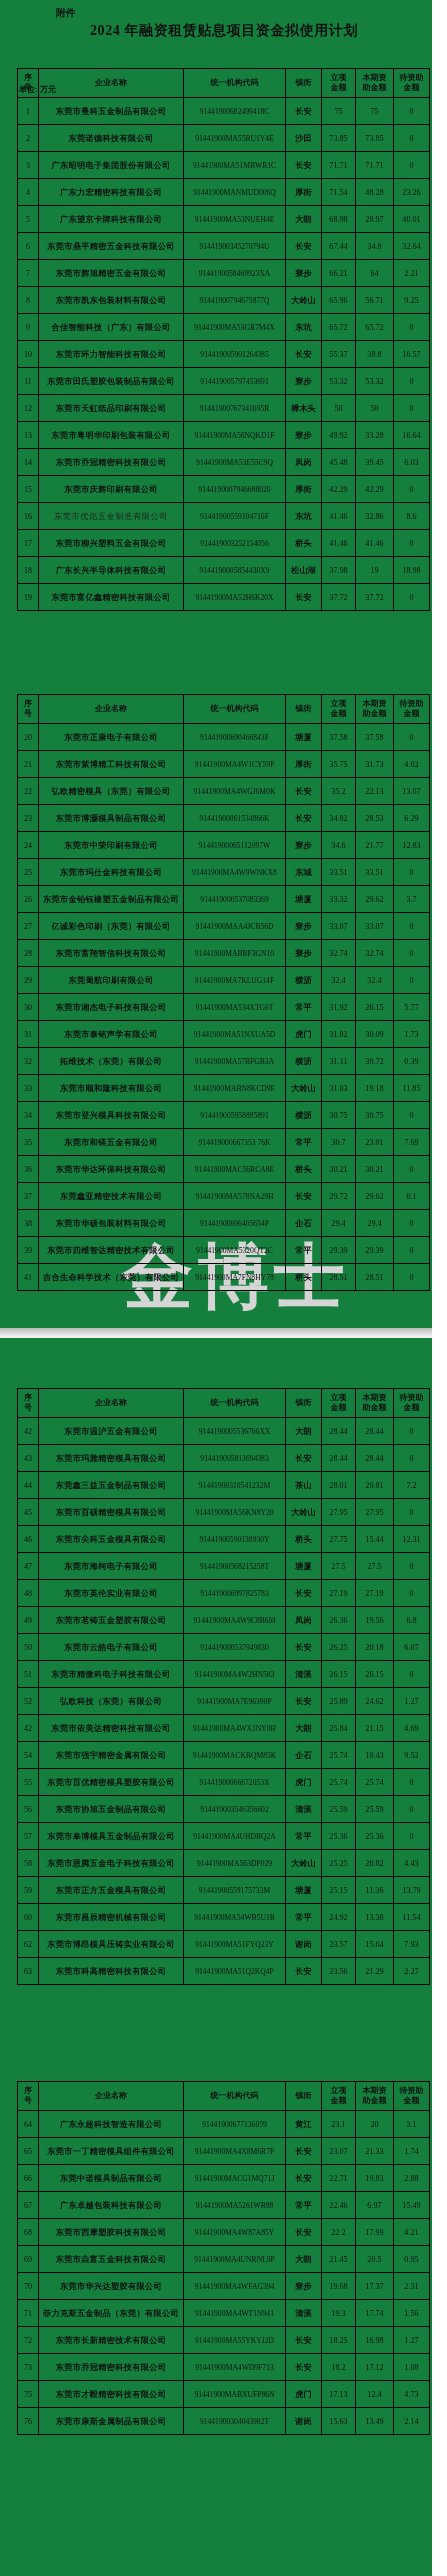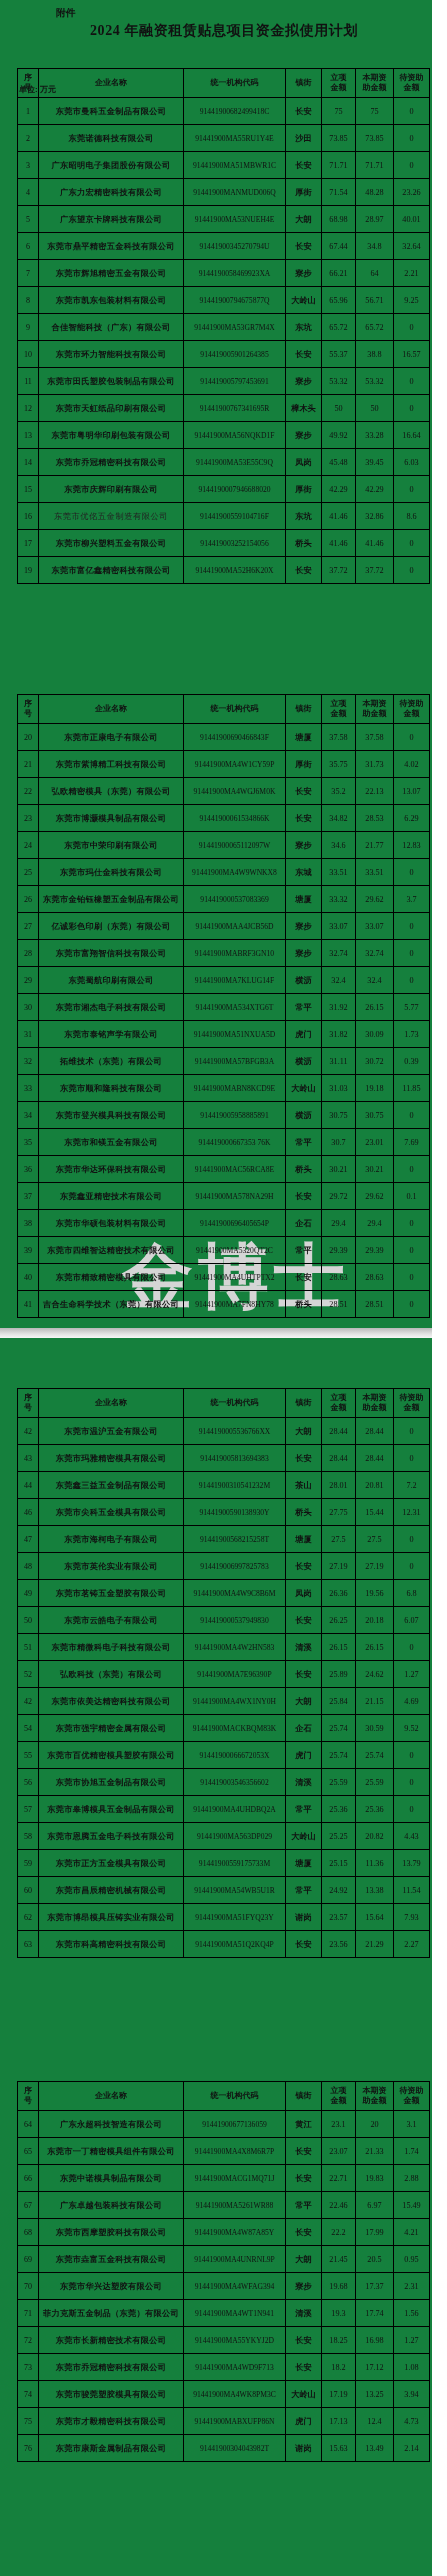--- a/index.html
+++ b/index.html
@@ -249,20 +249,29 @@
         <tr>
           <td class="c-no">17</td>
           <td class="c-name">东莞市柳兴塑料五金有限公司</td>
           <td class="c-code">914419003252154056</td>
           <td class="c-town">桥头</td>
           <td class="c-num">41.46</td>
           <td class="c-num">41.46</td>
           <td class="c-num">0</td>
         </tr>
         <tr>
+          <td class="c-no">18</td>
+          <td class="c-name">广东长兴半导体科技有限公司</td>
+          <td class="c-code">9144190005854430X9</td>
+          <td class="c-town">松山湖</td>
+          <td class="c-num">37.98</td>
+          <td class="c-num">19</td>
+          <td class="c-num">18.98</td>
+        </tr>
+        <tr>
           <td class="c-no">19</td>
           <td class="c-name">东莞市富亿鑫精密科技有限公司</td>
           <td class="c-code">91441900MA52H6K20X</td>
           <td class="c-town">长安</td>
           <td class="c-num">37.72</td>
           <td class="c-num">37.72</td>
           <td class="c-num">0</td>
         </tr>
       </tbody>
   </table>
@@ -467,29 +476,20 @@
         <tr>
           <td class="c-no">39</td>
           <td class="c-name">东莞市四维智达精密技术有限公司</td>
           <td class="c-code">91441900MA5320QT2C</td>
           <td class="c-town">常平</td>
           <td class="c-num">29.39</td>
           <td class="c-num">29.39</td>
           <td class="c-num">0</td>
         </tr>
         <tr>
-          <td class="c-no">40</td>
-          <td class="c-name">东莞市精致精密模具有限公司</td>
-          <td class="c-code">91441900MA4UHTPTX2</td>
-          <td class="c-town">长安</td>
-          <td class="c-num">28.63</td>
-          <td class="c-num">28.63</td>
-          <td class="c-num">0</td>
-        </tr>
-        <tr>
           <td class="c-no">41</td>
           <td class="c-name">吉合生命科学技术（东莞）有限公司</td>
           <td class="c-code">91441900MA7FN8HY78</td>
           <td class="c-town">桥头</td>
           <td class="c-num">28.51</td>
           <td class="c-num">28.51</td>
           <td class="c-num">0</td>
         </tr>
       </tbody>
   </table>
@@ -541,20 +541,29 @@
         <tr>
           <td class="c-no">44</td>
           <td class="c-name">东莞鑫三益五金制品有限公司</td>
           <td class="c-code">91441900310541232M</td>
           <td class="c-town">茶山</td>
           <td class="c-num">28.01</td>
           <td class="c-num">20.81</td>
           <td class="c-num">7.2</td>
         </tr>
         <tr>
+          <td class="c-no">45</td>
+          <td class="c-name">东莞市百硕精密模具有限公司</td>
+          <td class="c-code">91441900MA56KN8Y20</td>
+          <td class="c-town">大岭山</td>
+          <td class="c-num">27.95</td>
+          <td class="c-num">27.95</td>
+          <td class="c-num">0</td>
+        </tr>
+        <tr>
           <td class="c-no">46</td>
           <td class="c-name">东莞市尖科五金模具有限公司</td>
           <td class="c-code">91441900590138930Y</td>
           <td class="c-town">桥头</td>
           <td class="c-num">27.75</td>
           <td class="c-num">15.44</td>
           <td class="c-num">12.31</td>
         </tr>
         <tr>
           <td class="c-no">47</td>
@@ -618,21 +627,21 @@
           <td class="c-num">25.84</td>
           <td class="c-num">21.15</td>
           <td class="c-num">4.69</td>
         </tr>
         <tr>
           <td class="c-no">54</td>
           <td class="c-name">东莞市强宇精密金属有限公司</td>
           <td class="c-code">91441900MACKBQM83K</td>
           <td class="c-town">企石</td>
           <td class="c-num">25.74</td>
-          <td class="c-num">30.59</td>
+          <td class="c-num">10.43</td>
           <td class="c-num">9.52</td>
         </tr>
         <tr>
           <td class="c-no">55</td>
           <td class="c-name">东莞市百优精密模具塑胶有限公司</td>
           <td class="c-code">91441900066672053X</td>
           <td class="c-town">虎门</td>
           <td class="c-num">25.74</td>
           <td class="c-num">25.74</td>
           <td class="c-num">0</td>
@@ -813,29 +822,20 @@
         <tr>
           <td class="c-no">73</td>
           <td class="c-name">东莞市乔冠精密科技有限公司</td>
           <td class="c-code">91441900MA4WD9F713</td>
           <td class="c-town">长安</td>
           <td class="c-num">18.2</td>
           <td class="c-num">17.12</td>
           <td class="c-num">1.08</td>
         </tr>
         <tr>
-          <td class="c-no">74</td>
-          <td class="c-name">东莞市骏莞塑胶模具有限公司</td>
-          <td class="c-code">91441900MA4WK8PM3C</td>
-          <td class="c-town">大岭山</td>
-          <td class="c-num">17.19</td>
-          <td class="c-num">13.25</td>
-          <td class="c-num">3.94</td>
-        </tr>
-        <tr>
           <td class="c-no">75</td>
           <td class="c-name">东莞市才毅精密科技有限公司</td>
           <td class="c-code">91441900MABXUFP86N</td>
           <td class="c-town">虎门</td>
           <td class="c-num">17.13</td>
           <td class="c-num">12.4</td>
           <td class="c-num">4.73</td>
         </tr>
         <tr>
           <td class="c-no">76</td>

